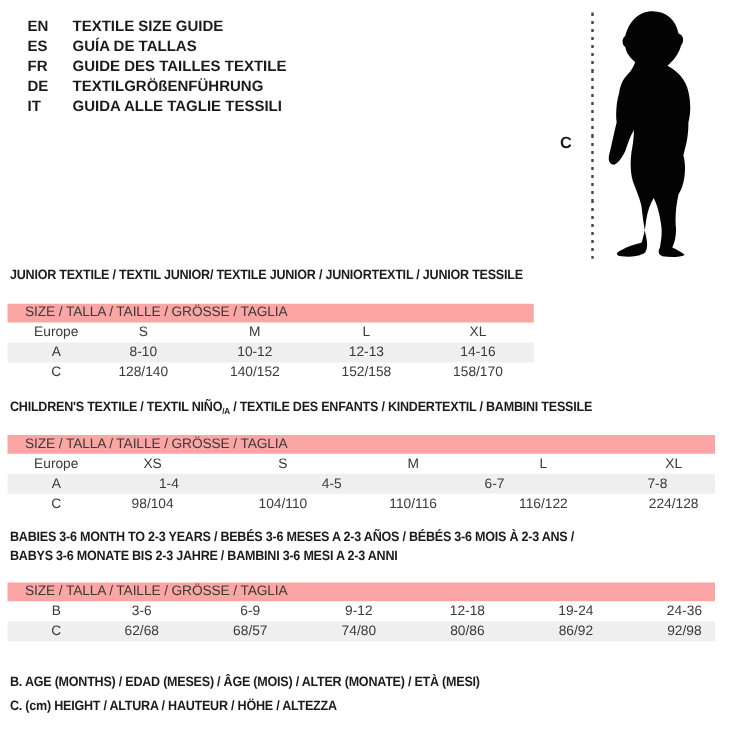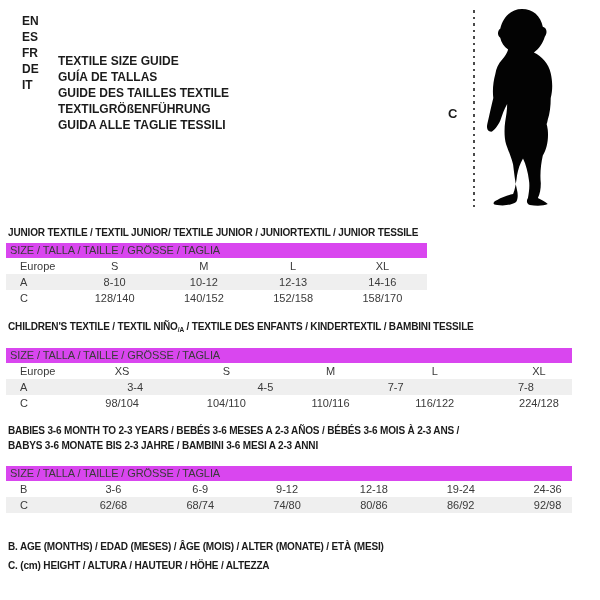--- a/index.html
+++ b/index.html
@@ -3,42 +3,42 @@
 <meta charset="utf-8">
 <style>
   html,body{margin:0;padding:0;background:#ffffff;}
   #page{position:relative;width:572px;height:600px;background:#ffffff;overflow:hidden;
         font-family:"Liberation Sans",sans-serif;color:#1b1b1b;}
 
   
   .lang-block{position:absolute;left:22px;top:13px;}
   .lang-row{display:flex;height:16px;line-height:16px;font-size:12px;font-weight:bold;}
   .lang-code{width:36px;}
-  .lang-label{white-space:nowrap;margin-top:40px;}
+  .lang-label{white-space:nowrap;}
 
   
   .dotted-line{position:absolute;left:473px;top:10px;width:2px;height:197px;
     background:repeating-linear-gradient(to bottom,#4a4a4a 0 2.5px,transparent 2.5px 6.5px);}
   .figure-label{position:absolute;left:448px;top:106px;font-size:13px;font-weight:bold;color:#1b1b1b;}
   .baby-svg{position:absolute;left:477px;top:6px;}
 
   
   .sec-title{position:absolute;left:8px;font-size:10.8px;font-weight:bold;letter-spacing:-0.2px;
              white-space:nowrap;color:#1b1b1b;}
   .condensed{display:inline-block;transform:scaleX(.93);transform-origin:0 50%;}
   .sub{font-size:7px;vertical-align:-2px;}
 
   
   .size-table{position:absolute;left:6px;}
-  .size-table .bar{height:15px;line-height:15px;background:#d946ef;color:#3a3a3a;
-                   font-size:11px;padding-left:4px;letter-spacing:-0.1px;}
+  .size-table .bar{height:15px;line-height:15px;background:#fca5a5;color:#3a3a3a;
+                   font-size:11px;padding-left:14px;letter-spacing:-0.1px;}
   .size-table .row{display:flex;height:16px;line-height:16px;font-size:11px;color:#3a3a3a;}
   .size-table .row.shaded{background:#efefef;}
   .size-table .cell{flex:1;text-align:center;}
-  .size-table .label{flex:0 0 64px;text-align:left;padding-left:14px;box-sizing:border-box;}
+  .size-table .label{flex:0 0 64px;text-align:center;padding-left:14px;box-sizing:border-box;}
 
   .footnotes{position:absolute;left:8px;top:537px;}
   .footnote{height:18.5px;line-height:18.5px;font-size:10.8px;font-weight:bold;
             letter-spacing:-0.2px;white-space:nowrap;color:#1b1b1b;}
 </style>
 </head>
 <body>
 
 <div id="page">
 
@@ -102,21 +102,21 @@
       C10,127 9,123 10,119
       C12,111 14,101 16,93
       C15,85 16,76 18,69
       C19,63 21,58 25,54
       C28,51 30,47 31,44
       C27,41 24,37 23,32
       C20,30 20,25 23,23
       C26,11 34,3 45,3 Z"></path>
   </svg>
 
-  <div class="sec-title" style="top:226px">
+  <div class="sec-title" style="top:214px">
     <span class="condensed">JUNIOR TEXTILE / TEXTIL JUNIOR/ TEXTILE JUNIOR / JUNIORTEXTIL / JUNIOR TESSILE</span>
   </div>
   <div class="size-table" style="top:243px;width:421px">
     <div class="bar">SIZE / TALLA / TAILLE / GRÖSSE / TAGLIA</div>
     <div class="row">
       <span class="cell label">Europe</span>
       <span class="cell">S</span>
       <span class="cell">M</span>
       <span class="cell">L</span>
       <span class="cell">XL</span>
@@ -145,23 +145,23 @@
     <div class="row">
       <span class="cell label">Europe</span>
       <span class="cell">XS</span>
       <span class="cell">S</span>
       <span class="cell">M</span>
       <span class="cell">L</span>
       <span class="cell">XL</span>
     </div>
     <div class="row shaded">
       <span class="cell label">A</span>
-      <span class="cell">3-4</span>
+      <span class="cell">1-4</span>
       <span class="cell">4-5</span>
-      <span class="cell">7-7</span>
+      <span class="cell">6-7</span>
       <span class="cell">7-8</span>
     </div>
     <div class="row">
       <span class="cell label">C</span>
       <span class="cell">98/104</span>
       <span class="cell">104/110</span>
       <span class="cell">110/116</span>
       <span class="cell">116/122</span>
       <span class="cell">224/128</span>
     </div>
@@ -180,21 +180,21 @@
       <span class="cell">3-6</span>
       <span class="cell">6-9</span>
       <span class="cell">9-12</span>
       <span class="cell">12-18</span>
       <span class="cell">19-24</span>
       <span class="cell">24-36</span>
     </div>
     <div class="row shaded">
       <span class="cell label">C</span>
       <span class="cell">62/68</span>
-      <span class="cell">68/74</span>
+      <span class="cell">68/57</span>
       <span class="cell">74/80</span>
       <span class="cell">80/86</span>
       <span class="cell">86/92</span>
       <span class="cell">92/98</span>
     </div>
   </div>
 
   <div class="footnotes">
     <div class="footnote"><span class="condensed">B. AGE (MONTHS) / EDAD (MESES) / ÂGE (MOIS) / ALTER (MONATE) / ETÀ (MESI)</span></div>
     <div class="footnote"><span class="condensed">C. (cm) HEIGHT / ALTURA / HAUTEUR / HÖHE / ALTEZZA</span></div>

